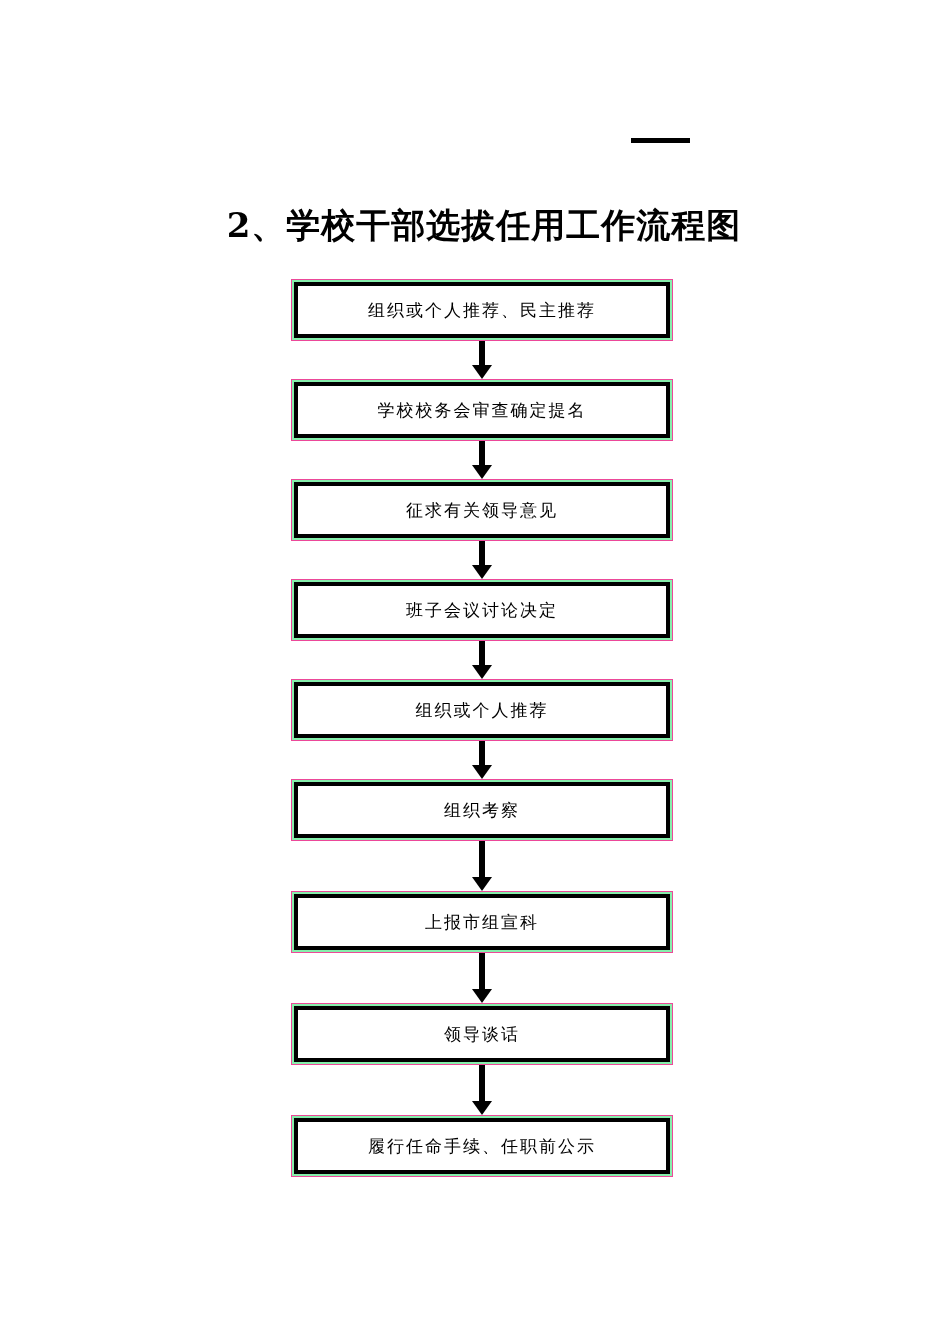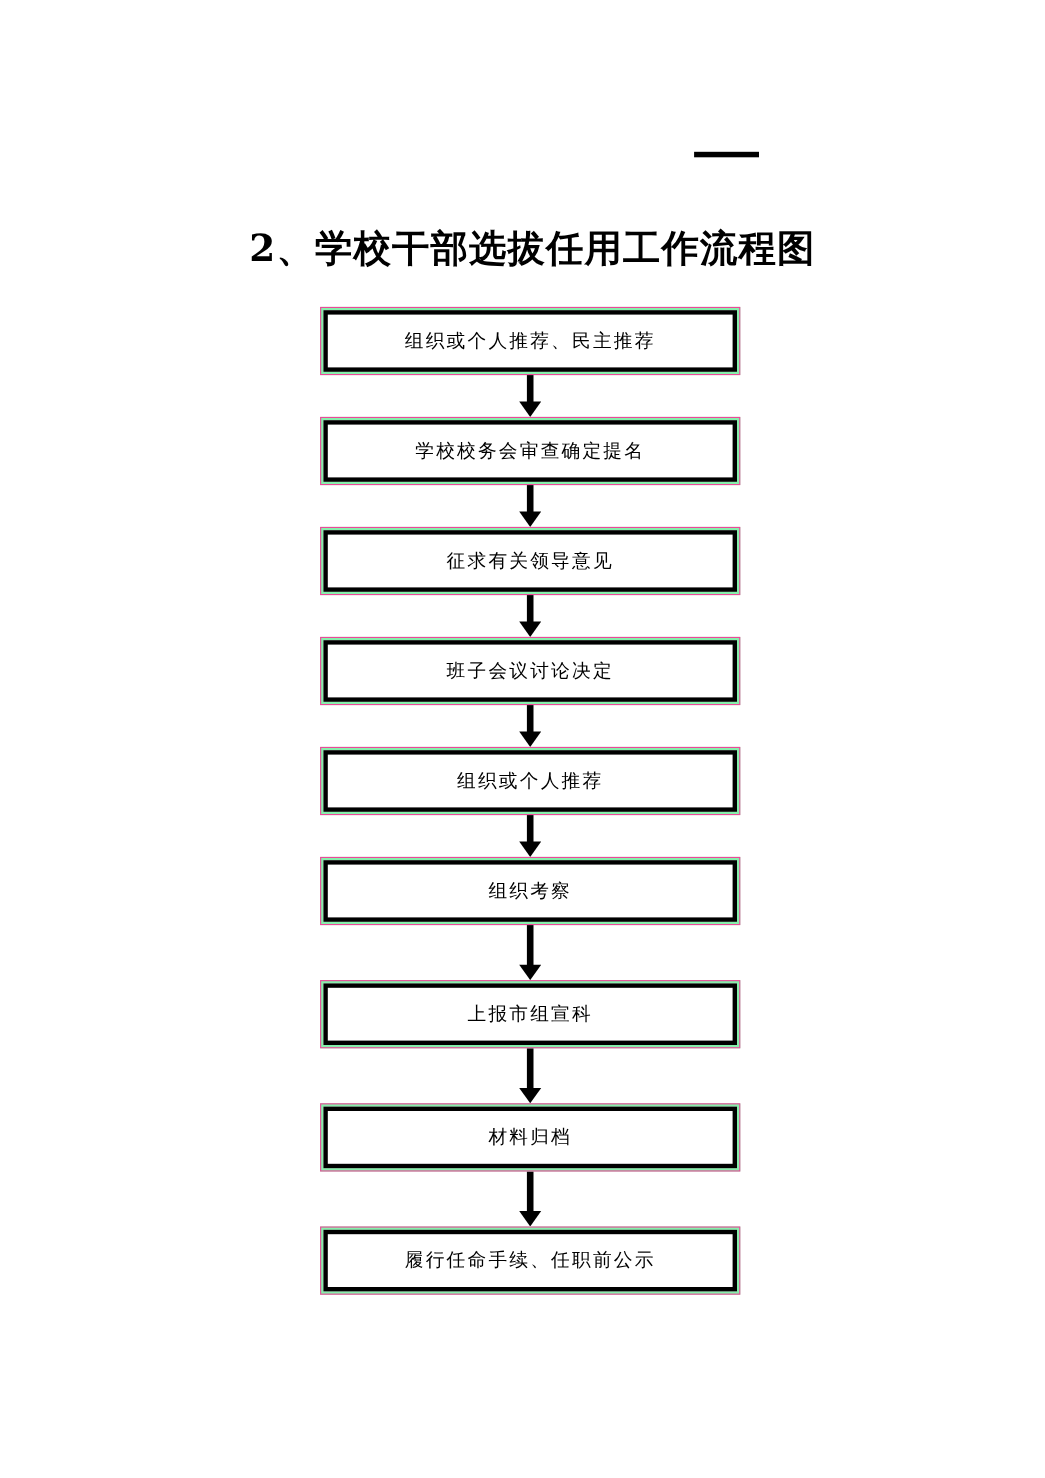--- a/index.html
+++ b/index.html
@@ -203,21 +203,21 @@
   <div class="connector">
     <svg width="24" height="50" viewBox="0 0 24 50" aria-hidden="true">
       <rect x="9" y="0" width="6" height="38" fill="#000000"></rect>
       <polygon points="2,36 22,36 12,50" fill="#000000"></polygon>
     </svg>
   </div>
 
   <div class="step">
     <div class="node">
       <div class="node-inner">
-        <span class="node-label">材料归档</span>
+        <span class="node-label">领导谈话</span>
       </div>
     </div>
   </div>
   <div class="connector">
     <svg width="24" height="50" viewBox="0 0 24 50" aria-hidden="true">
       <rect x="9" y="0" width="6" height="38" fill="#000000"></rect>
       <polygon points="2,36 22,36 12,50" fill="#000000"></polygon>
     </svg>
   </div>
 

